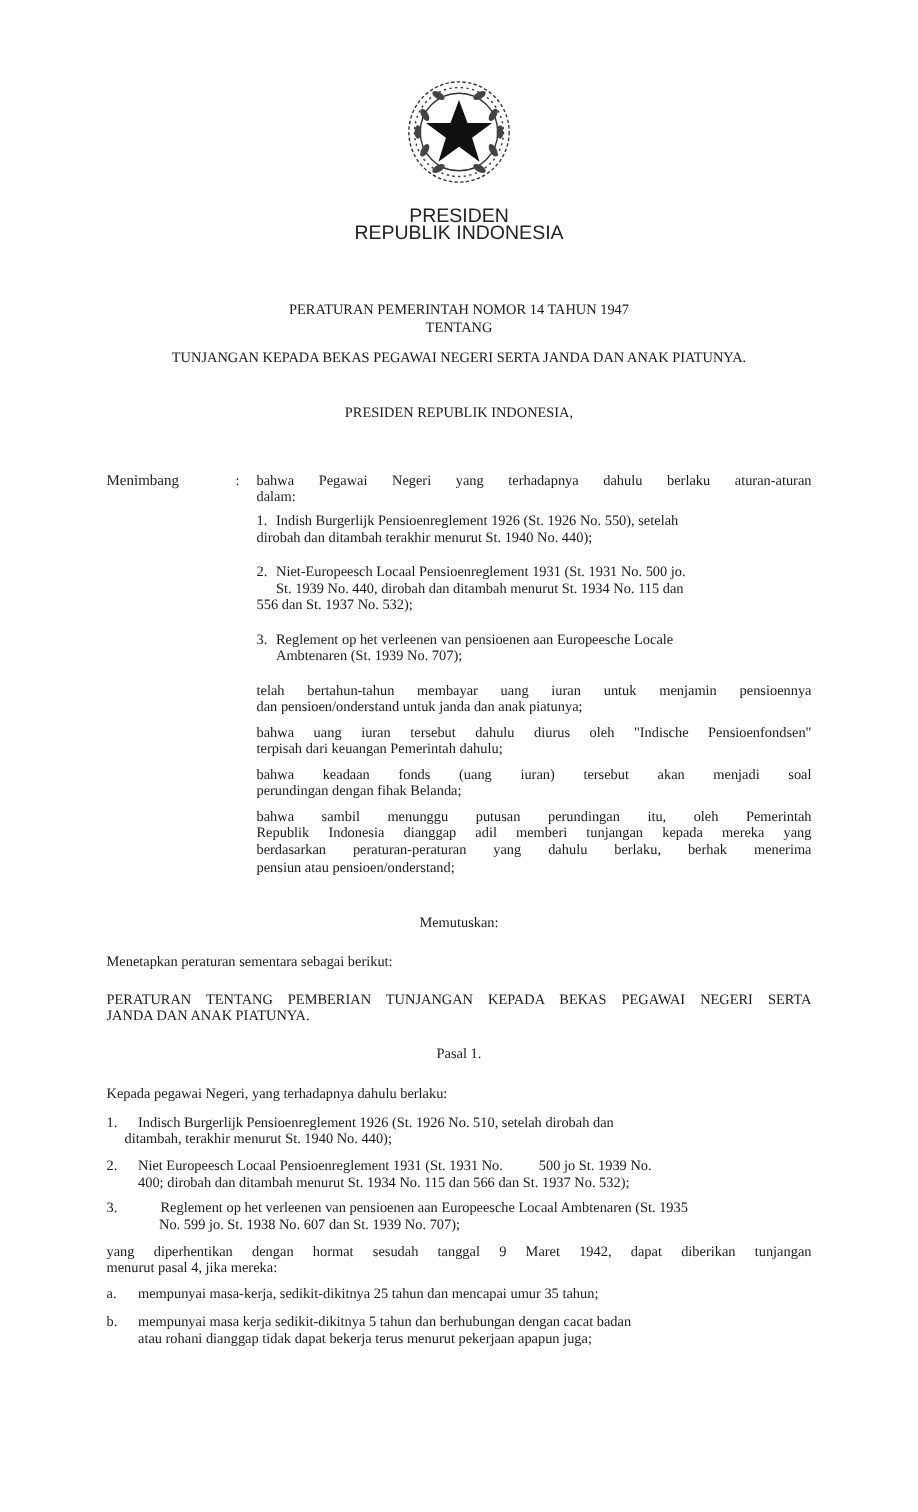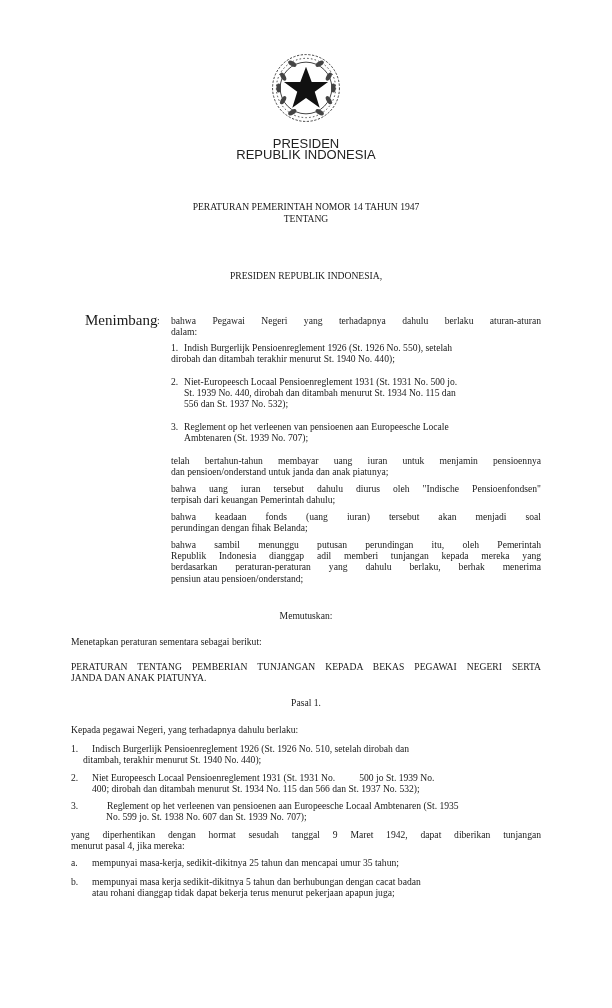--- a/index.html
+++ b/index.html
@@ -5,21 +5,21 @@
   html, body { margin: 0; padding: 0; background: #ffffff; }
   body { width: 612px; height: 1008px; position: relative; overflow: hidden;
          font-family: "Liberation Serif", "DejaVu Serif", serif; color: #1a1a1a; }
   .page { position: absolute; left: 0; top: 0; width: 612px; height: 1008px; }
   .emblem { position: absolute; left: 268px; top: 50px; width: 76px; height: 76px; }
   .pres-head { position: absolute; left: 0; width: 612px; text-align: center;
                font-family: "Liberation Sans", "DejaVu Sans", sans-serif; font-size: 13px; line-height: 10px; color: #222; }
   .center { position: absolute; left: 0; width: 612px; text-align: center; font-size: 9.6px; line-height: 12px; }
   .block { position: absolute; font-size: 9.6px; line-height: 11.2px; text-align: justify; }
   .block p { margin: 0; }
-  .label-col { position: absolute; left: 85px; font-size: 15px; line-height: 11.2px; }
+  .label-col { position: absolute; left: 71px; font-size: 10px; line-height: 11.2px; }
   .colon { position: absolute; left: 157px; font-size: 9.6px; line-height: 11.2px; }
   .num-item { position: absolute; font-size: 9.6px; line-height: 11.2px; }
   .num-item .n { position: absolute; left: 0; top: 0; }
   .num-item .t { display: block; text-align: justify; text-align-last: left; }
   .just { text-align: justify; text-align-last: justify; }
 </style>
 </head>
 <body>
 
 <div class="page">
@@ -43,40 +43,41 @@
       <ellipse cx="68" cy="18" rx="3" ry="6" transform="rotate(60 68 18)"></ellipse>
     </g>
     <polygon fill="#111" points="50,22 57.5,42 79,42 61.5,55 68,76 50,63 32,76 38.5,55 21,42 42.5,42"></polygon>
   </svg>
 
   <div class="pres-head" style="top:139px;">PRESIDEN</div>
   <div class="pres-head" style="top:150px;">REPUBLIK INDONESIA</div>
 
   <div class="center" style="top:201px;">PERATURAN PEMERINTAH NOMOR 14 TAHUN 1947</div>
   <div class="center" style="top:213px;">TENTANG</div>
+  <div class="center" style="top:233px;">TUNJANGAN KEPADA BEKAS PEGAWAI NEGERI SERTA JANDA DAN ANAK PIATUNYA.</div>
   <div class="center" style="top:270px;">PRESIDEN REPUBLIK INDONESIA,</div>
 
   <div class="label-col" style="top:315px;">Menimbang</div>
   <div class="colon" style="top:315px;">:</div>
   <div class="block" style="left:171px; top:315px; width:370px;">
     <p class="just">bahwa Pegawai Negeri yang terhadapnya dahulu berlaku aturan-aturan</p>
     <p>dalam:</p>
   </div>
 
   <div class="num-item" style="left:171px; top:342px; width:370px;">
     <span class="n">1.</span>
     <span class="t just" style="margin-left:13px;">Indish Burgerlijk Pensioenreglement 1926 (St. 1926 No. 550), setelah</span>
     <span class="t" style="">dirobah dan ditambah terakhir menurut St. 1940 No. 440);</span>
   </div>
 
   <div class="num-item" style="left:171px; top:376px; width:370px;">
     <span class="n">2.</span>
     <span class="t just" style="margin-left:13px;">Niet-Europeesch Locaal Pensioenreglement 1931 (St. 1931 No. 500 jo.</span>
     <span class="t just" style="margin-left:13px;">St. 1939 No. 440, dirobah dan ditambah menurut St. 1934 No. 115 dan</span>
-    <span class="t" style="margin-left:13px;font-family:Liberation Serif, serif;">556 dan St. 1937 No. 532);</span>
+    <span class="t" style="font-family:Liberation Serif, serif;">556 dan St. 1937 No. 532);</span>
   </div>
 
   <div class="num-item" style="left:171px; top:421px; width:370px;">
     <span class="n">3.</span>
     <span class="t just" style="margin-left:13px;">Reglement op het verleenen van pensioenen aan Europeesche Locale</span>
     <span class="t" style="margin-left:13px;">Ambtenaren (St. 1939 No. 707);</span>
   </div>
 
   <div class="block" style="left:171px; top:455px; width:370px;">
     <p class="just">telah bertahun-tahun membayar uang iuran untuk menjamin pensioennya</p>

